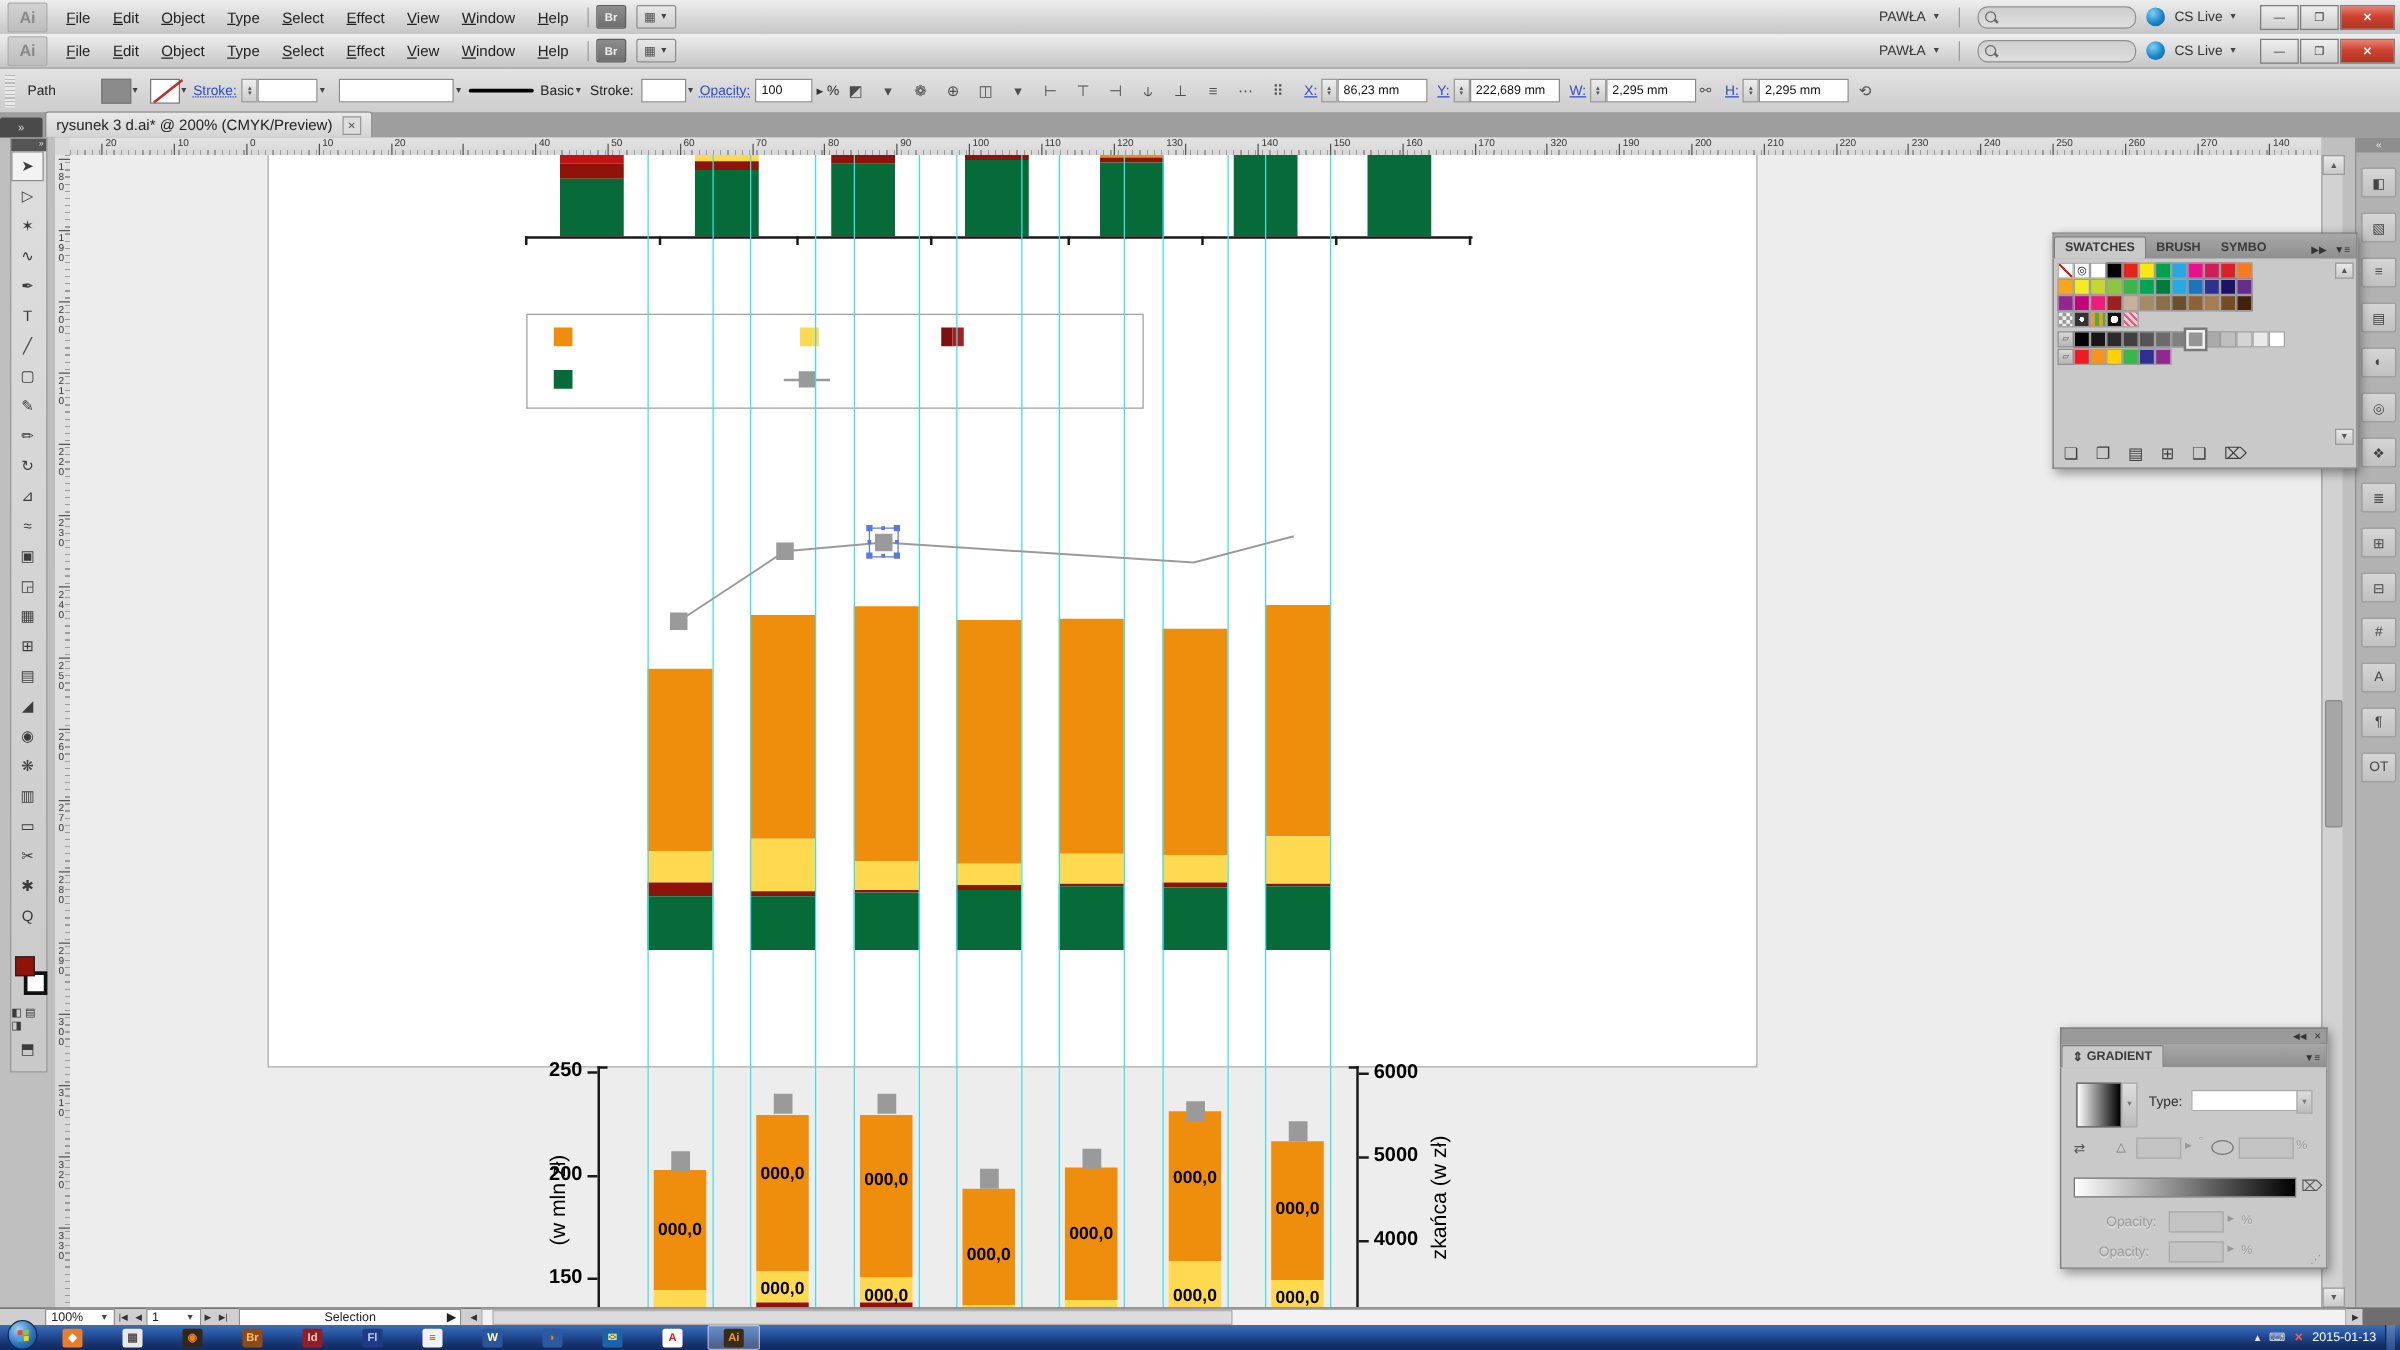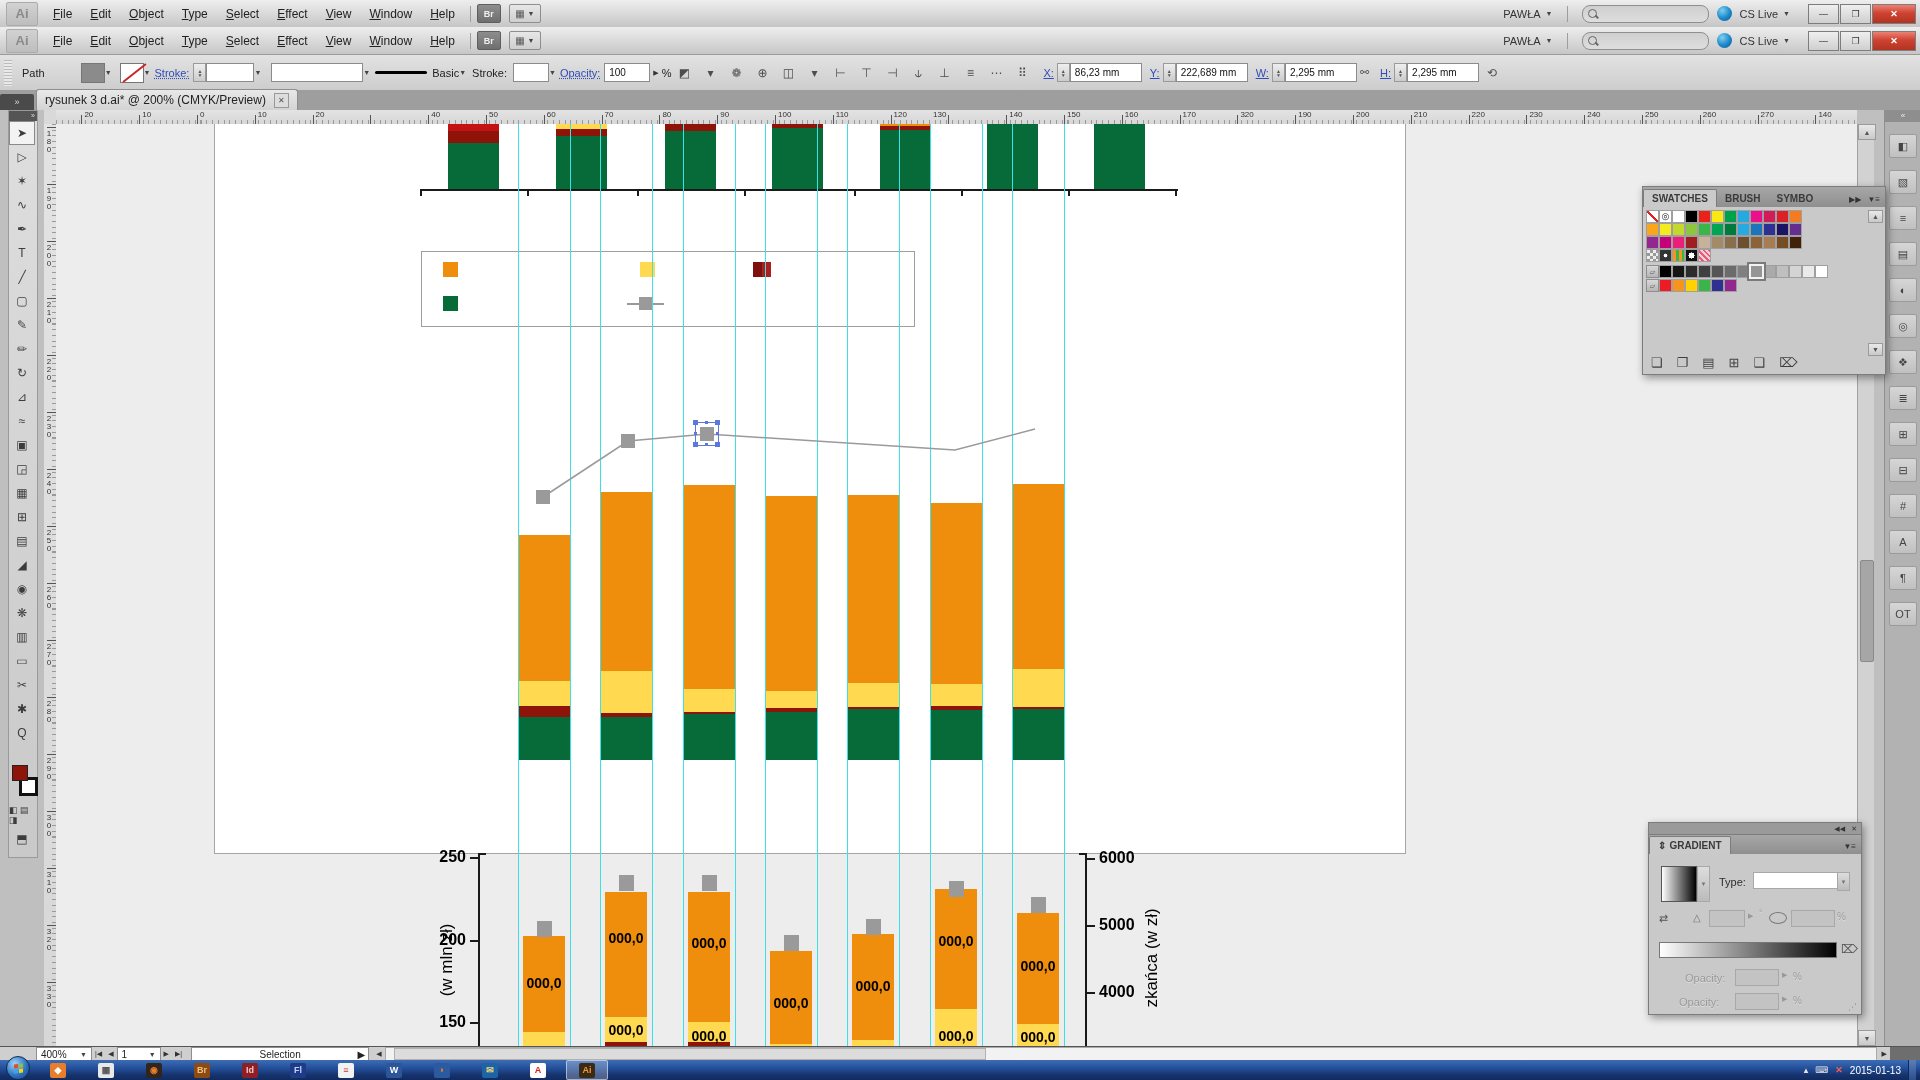--- a/index.html
+++ b/index.html
@@ -719,21 +719,21 @@
       <div class="abs gr-field" style="left:86px;top:139px;width:42px"></div>
       <span class="abs st-btn" style="left:130px;top:141px;color:#999">▶</span>
       <span class="abs gr-dis" style="left:144px;top:141px;font-size:10px">%</span>
       <span class="abs" style="right:4px;bottom:2px;font-size:9px;color:#888">⋰</span>
     </div>
   </div>
 
   <div id="statusrow" class="abs">
     <span style="width:36px"></span>
     <div class="st-field" style="width:46px;justify-content:space-between">
-      <span>400%</span>
+      <span>100%</span>
         <span class="dd">▼</span>
     </div>
     <span class="st-btn">|◀</span>
     <span class="st-btn">◀</span>
     <div class="st-field" style="width:34px;justify-content:space-between">
       <span>1</span>
         <span class="dd">▼</span>
     </div>
     <span class="st-btn">▶</span>
     <span class="st-btn">▶|</span>

